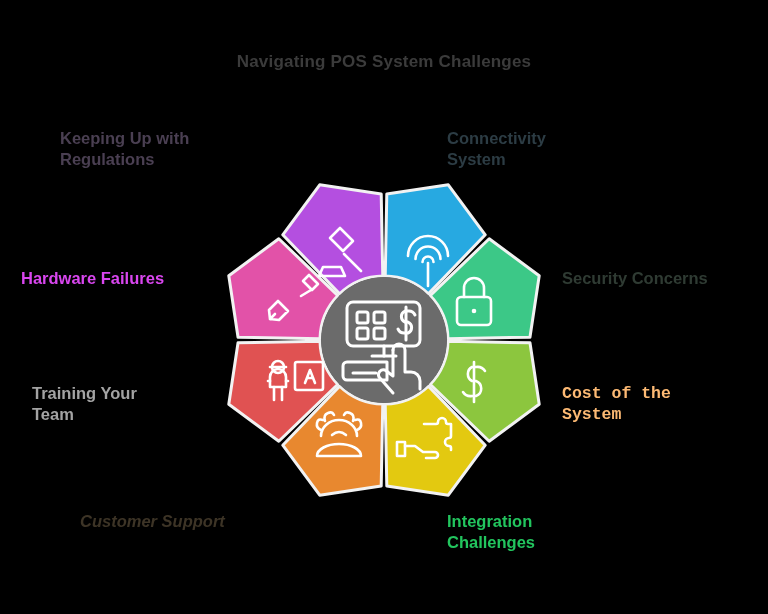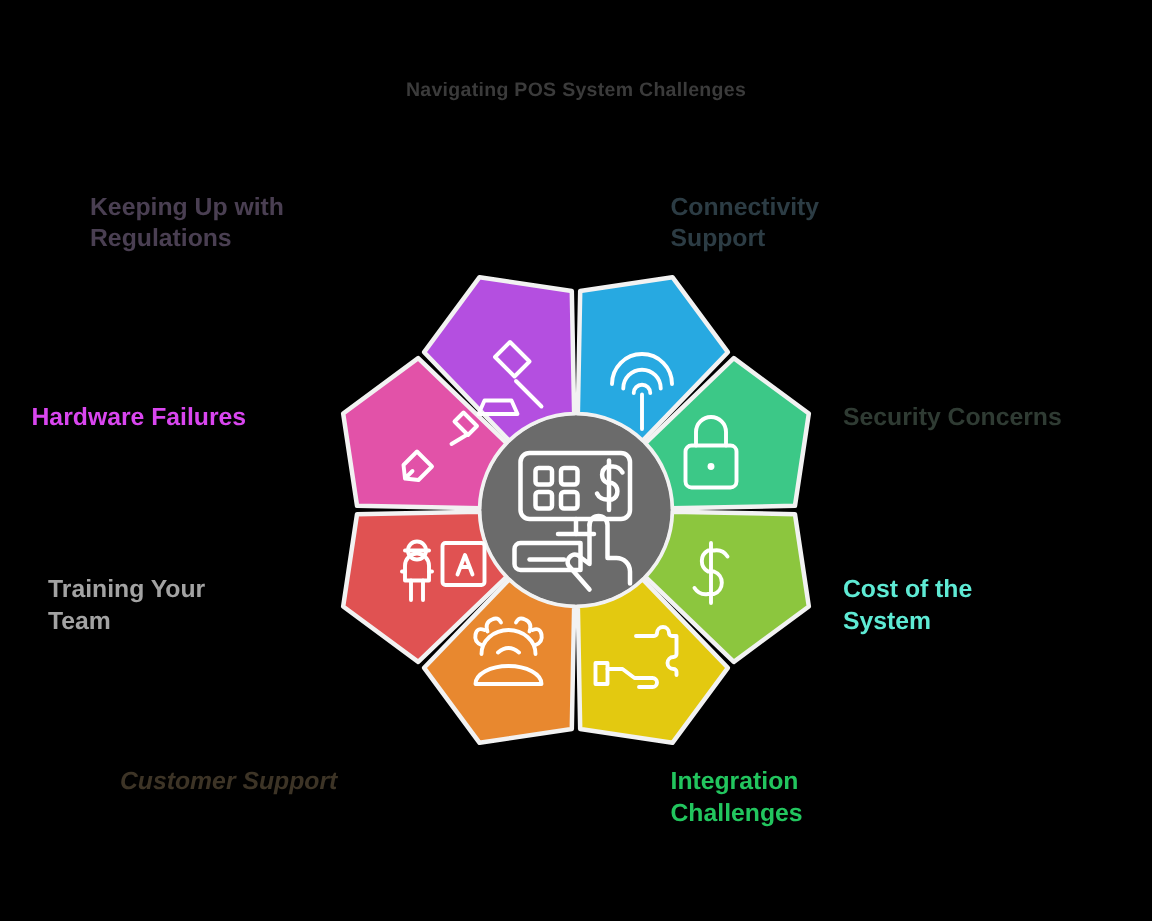--- a/index.html
+++ b/index.html
@@ -5,39 +5,39 @@
   html,body{margin:0;padding:0;background:#000;}
   body{
     width:768px;height:614px;overflow:hidden;position:relative;
     font-family:"Liberation Sans","DejaVu Sans",sans-serif;
     background:#000;
   }
   #stage{position:absolute;inset:0;}
 
   #title{
     position:absolute;left:0;top:52px;width:768px;text-align:center;
-    font-size:13px;font-weight:bold;letter-spacing:.2px;
+    font-size:17px;font-weight:bold;letter-spacing:.2px;
     color:#3b3b3b;
   }
 
   
   #wheel{position:absolute;left:184px;top:140px;width:400px;height:400px;}
   #wheel svg{display:block;width:400px;height:400px;overflow:visible;}
 
   
   .lbl{position:absolute;font-size:16.5px;font-weight:bold;line-height:1.3;white-space:pre-line;}
   .lbl.r{text-align:left;}
   .lbl.l{text-align:left;}
 
   #lab-regulations{left:60px;top:128px;width:262px;color:#4a3f52;}
   #lab-connectivity{left:447px;top:128px;width:240px;color:#2c3c44;}
   #lab-hardware{left:4px;top:268px;width:205px;color:#d946ef;margin-left:17px;}
   #lab-security{left:562px;top:268px;width:220px;color:#2f3b33;}
   #lab-training{left:32px;top:383px;width:185px;color:#a3a3a3;}
-  #lab-cost{left:562px;top:383px;width:200px;color:#5eead4;}
+  #lab-cost{left:562px;top:383px;width:200px;color:#fdba74;font-family:Liberation Mono, monospace;}
   #lab-support{left:80px;top:511px;width:242px;color:#3d3426;font-style:italic;}
   #lab-integration{left:447px;top:511px;width:230px;color:#22c55e;}
 </style>
 </head>
 <body>
 
 <div id="stage">
 
   <div id="title">Navigating POS System Challenges</div>
 
@@ -129,21 +129,21 @@
           <line x1="-31" y1="33" x2="-8" y2="33"></line>
           <path d="M9,10 a6,6 0 0 1 12,0 v22 h6 a9,9 0 0 1 9,9 v8"></path>
           <path d="M9,10 v26 l-8,-6 a5,5 0 0 0 -6,7 l14,16"></path>
         </g>
       </svg>
   </div>
 
   <div class="lbl r" id="lab-regulations">Keeping Up with
 Regulations</div>
   <div class="lbl l" id="lab-connectivity">Connectivity
-Support</div>
+System</div>
   <div class="lbl r" id="lab-hardware">Hardware Failures</div>
   <div class="lbl l" id="lab-security">Security Concerns</div>
   <div class="lbl r" id="lab-training">Training Your
 Team</div>
   <div class="lbl l" id="lab-cost">Cost of the
 System</div>
   <div class="lbl r" id="lab-support">Customer Support</div>
   <div class="lbl l" id="lab-integration">Integration
 Challenges</div>
 

